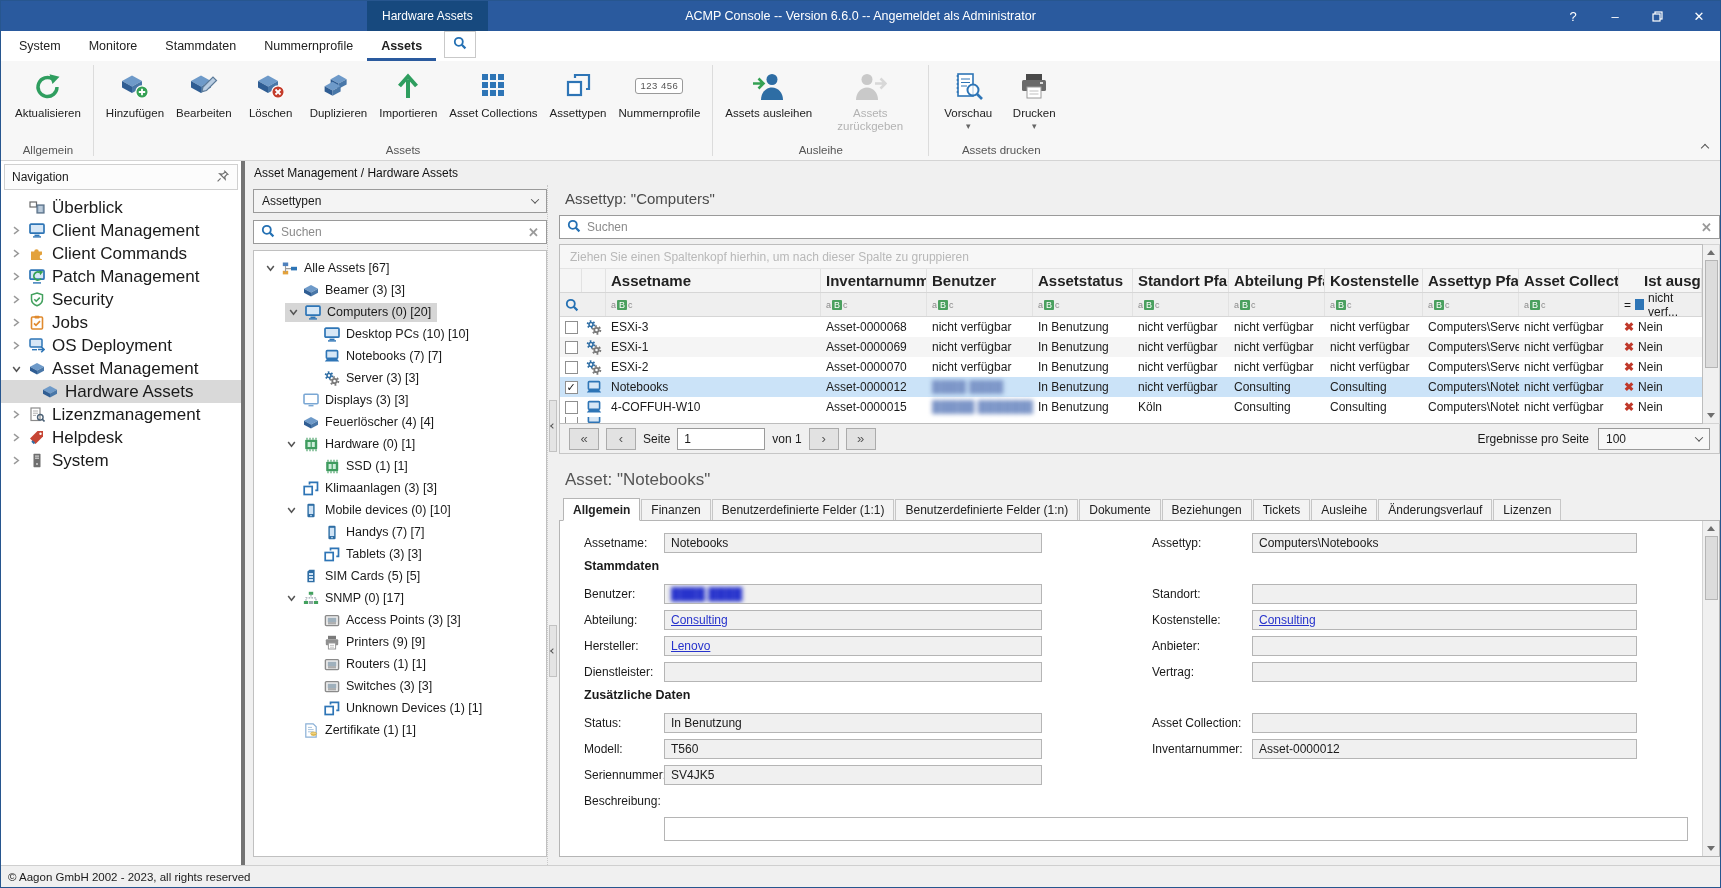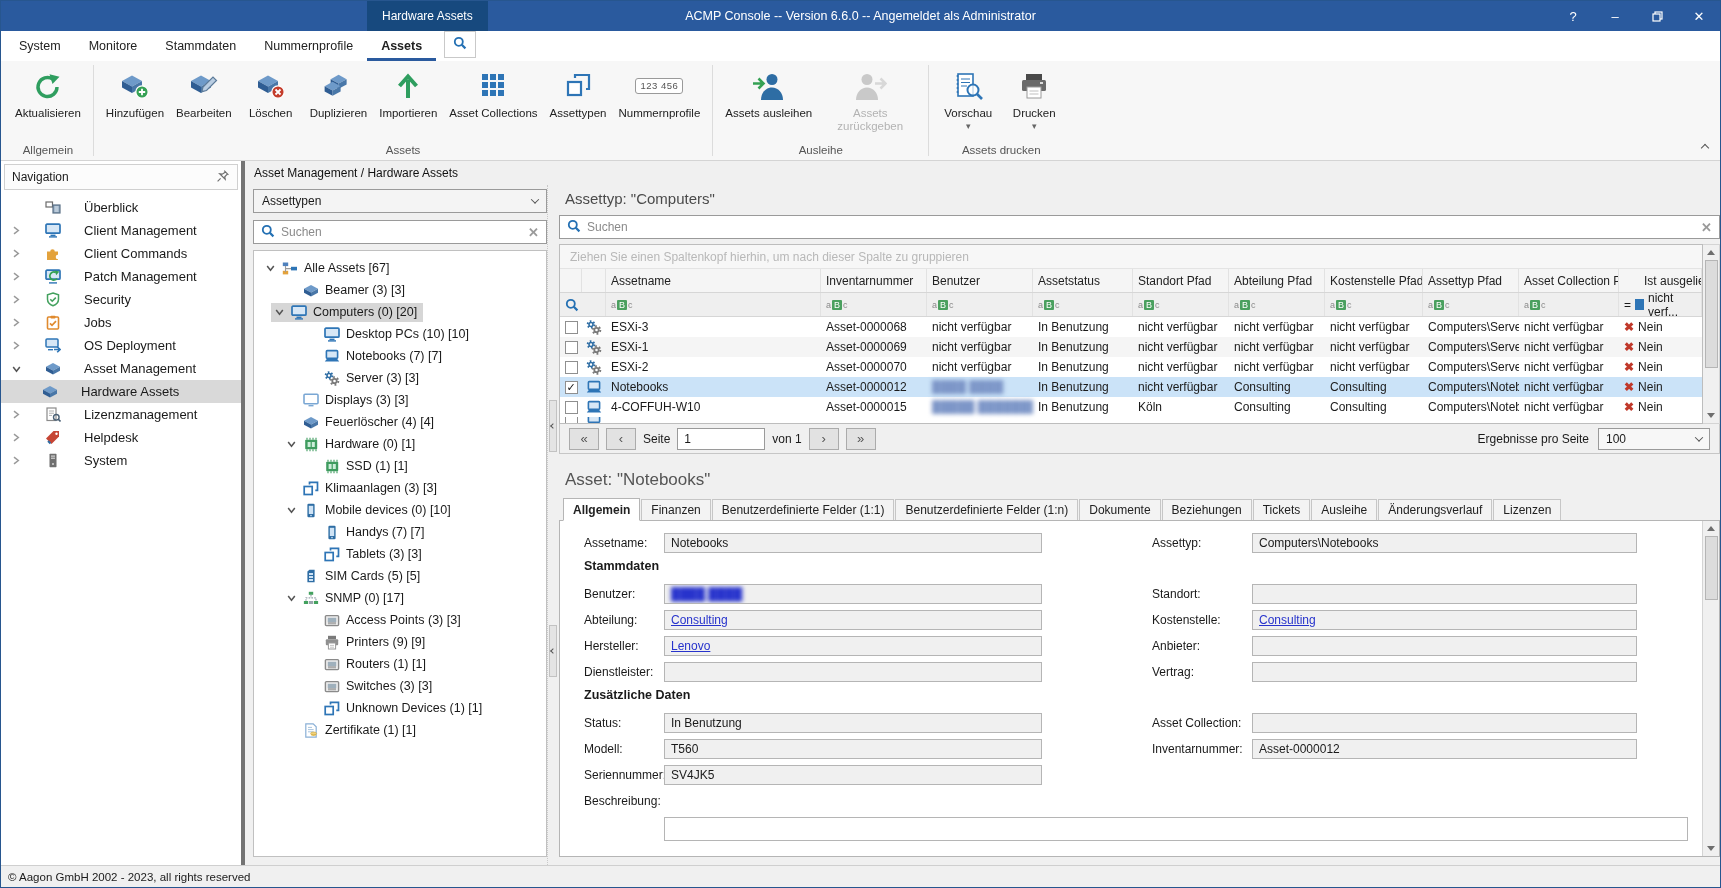--- a/index.html
+++ b/index.html
@@ -32,21 +32,21 @@
   .rgroup-label { text-align:center; font-size:11.5px; color:#555; padding:2px 0 4px; }
   .rsep { width:1px; background:#dcdcdc; margin:4px 2px; }
   .ribbon-collapse { position:absolute; right:12px; bottom:6px; color:#777; }
   .numprof { border:1px solid #9a9a9a; border-radius:3px; background:#fff; color:#555; font-size:9.5px; padding:2px 4px; letter-spacing:0.5px; }
 
   
   .main { flex:1 1 auto; display:flex; min-height:0; }
   .navpanel { width:244px; flex:0 0 244px; background:#fff; border-right:4px solid #737373; display:flex; flex-direction:column; }
   .navheader { height:26px; border:1px solid #d0d0d0; margin:3px; background:#fcfcfc; display:flex; align-items:center; justify-content:space-between; padding:0 7px; font-size:12px; }
   .navtree { flex:1; padding-top:3px; }
-  .navitem { height:23px; display:flex; align-items:center; gap:22px; padding-left:9px; font-size:13px; white-space:nowrap; }
+  .navitem { height:23px; display:flex; align-items:center; gap:6px; padding-left:9px; font-size:17px; white-space:nowrap; }
   .navitem .chev { width:12px; display:flex; justify-content:center; flex:0 0 12px; }
   .navitem .icon { width:18px; display:flex; justify-content:center; }
   .navitem.child { padding-left:40px; }
   .navitem.selected { background:#d9d9d9; }
 
   .rightarea { flex:1; display:flex; flex-direction:column; min-width:0; background:#f0f0f0; }
   .breadcrumb { height:24px; flex:0 0 24px; display:flex; align-items:center; padding:0 9px; font-size:12px; color:#111; }
   .content { flex:1; display:flex; min-height:0; }
 
   
@@ -67,21 +67,21 @@
   .split-handle i { display:inline-block; width:4px; height:4px; border-left:1.3px solid #555; border-bottom:1.3px solid #555; transform:rotate(45deg); }
 
   
   .gridpanel { flex:1; display:flex; flex-direction:column; min-width:0; padding:0 0 8px 2px; }
   .gridtitle { height:28px; flex:0 0 28px; font-size:15px; color:#4a4a4a; padding:5px 6px 0; }
   .gsearch { margin:2px 0 5px; }
   .gridwrap { display:flex; height:180px; flex:0 0 180px; }
   .grid { flex:1; border:1px solid #bdbdbd; background:#fff; overflow:hidden; display:flex; flex-direction:column; min-width:0; }
   .grouphint { height:24px; flex:0 0 24px; background:#f7f7f7; color:#b8b8b8; display:flex; align-items:center; padding:0 10px; border-bottom:1px solid #e4e4e4; }
   .gheader { display:flex; height:24px; flex:0 0 24px; background:#f5f5f5; border-bottom:1px solid #d6d6d6; }
-  .gh { padding:0 5px; display:flex; align-items:center; font-size:12px; color:#222; border-right:1px solid #e2e2e2; overflow:hidden; white-space:nowrap; flex:0 0 auto; }
+  .gh { padding:0 5px; display:flex; align-items:center; font-size:15px; color:#222; border-right:1px solid #e2e2e2; overflow:hidden; white-space:nowrap; flex:0 0 auto;font-weight:bold; }
   .gfilter { display:flex; height:24px; flex:0 0 24px; background:#efefef; border-bottom:1px solid #d6d6d6; }
   .gf { padding:0 5px; display:flex; align-items:center; border-right:1px solid #e2e2e2; overflow:hidden; flex:0 0 auto; }
   .abc { font-size:9px; color:#8a8a8a; display:flex; align-items:center; gap:1px; }
   .abc .b { background:#4ba05f; color:#fff; padding:0 2px; font-size:9px; border-radius:1px; }
   .bluesq { display:inline-block; width:11px; height:11px; background:#2e75b6; margin:0 4px; }
   .grow { display:flex; height:20px; flex:0 0 20px; align-items:center; background:#fff; }
   .grow.alt { background:#f5f5f5; }
   .grow.sel { background:#cbe3f8; }
   .grow.partial { height:6px; flex:0 0 6px; overflow:hidden; }
   .gc { padding:0 5px; font-size:12px; white-space:nowrap; overflow:hidden; flex:0 0 auto; display:flex; align-items:center; }
@@ -585,21 +585,21 @@
                   <span class="icon">
                     <svg width="16" height="15" viewBox="0 0 16 15">
                       <polygon points="1,5.8 8,2 15,5.8 8,9.6" fill="#6e9ac9"></polygon>
                       <polygon points="1,5.8 8,9.6 8,13.6 1,9.8" fill="#2f5d93"></polygon>
                       <polygon points="8,9.6 15,5.8 15,9.8 8,13.6" fill="#4977a8"></polygon>
                     </svg>
                   </span>
                   <span>Beamer (3) [3]</span>
                 </span>
               </div>
-              <div class="tnode" style="padding-left: 17px; align-items: center;">
+              <div class="tnode" style="padding-left: 31px; align-items: center;">
                 <span class="twrap selected">
                   <span class="chev">
                     <svg width="9" height="8" viewBox="0 0 9 8">
                       <path d="M1.2 2L4.5 6.3 7.8 2" fill="none" stroke="#555" stroke-width="1.5"></path>
                     </svg>
                   </span>
                   <span class="icon">
                     <svg width="16" height="15" viewBox="0 0 16 15">
                       <rect x="1" y="1.2" width="14" height="9" rx="1" fill="#d7e7f6" stroke="#2e75b6" stroke-width="1.7"></rect>
                       <rect x="5.5" y="11.6" width="5" height="1.6" fill="#2e75b6"></rect>

